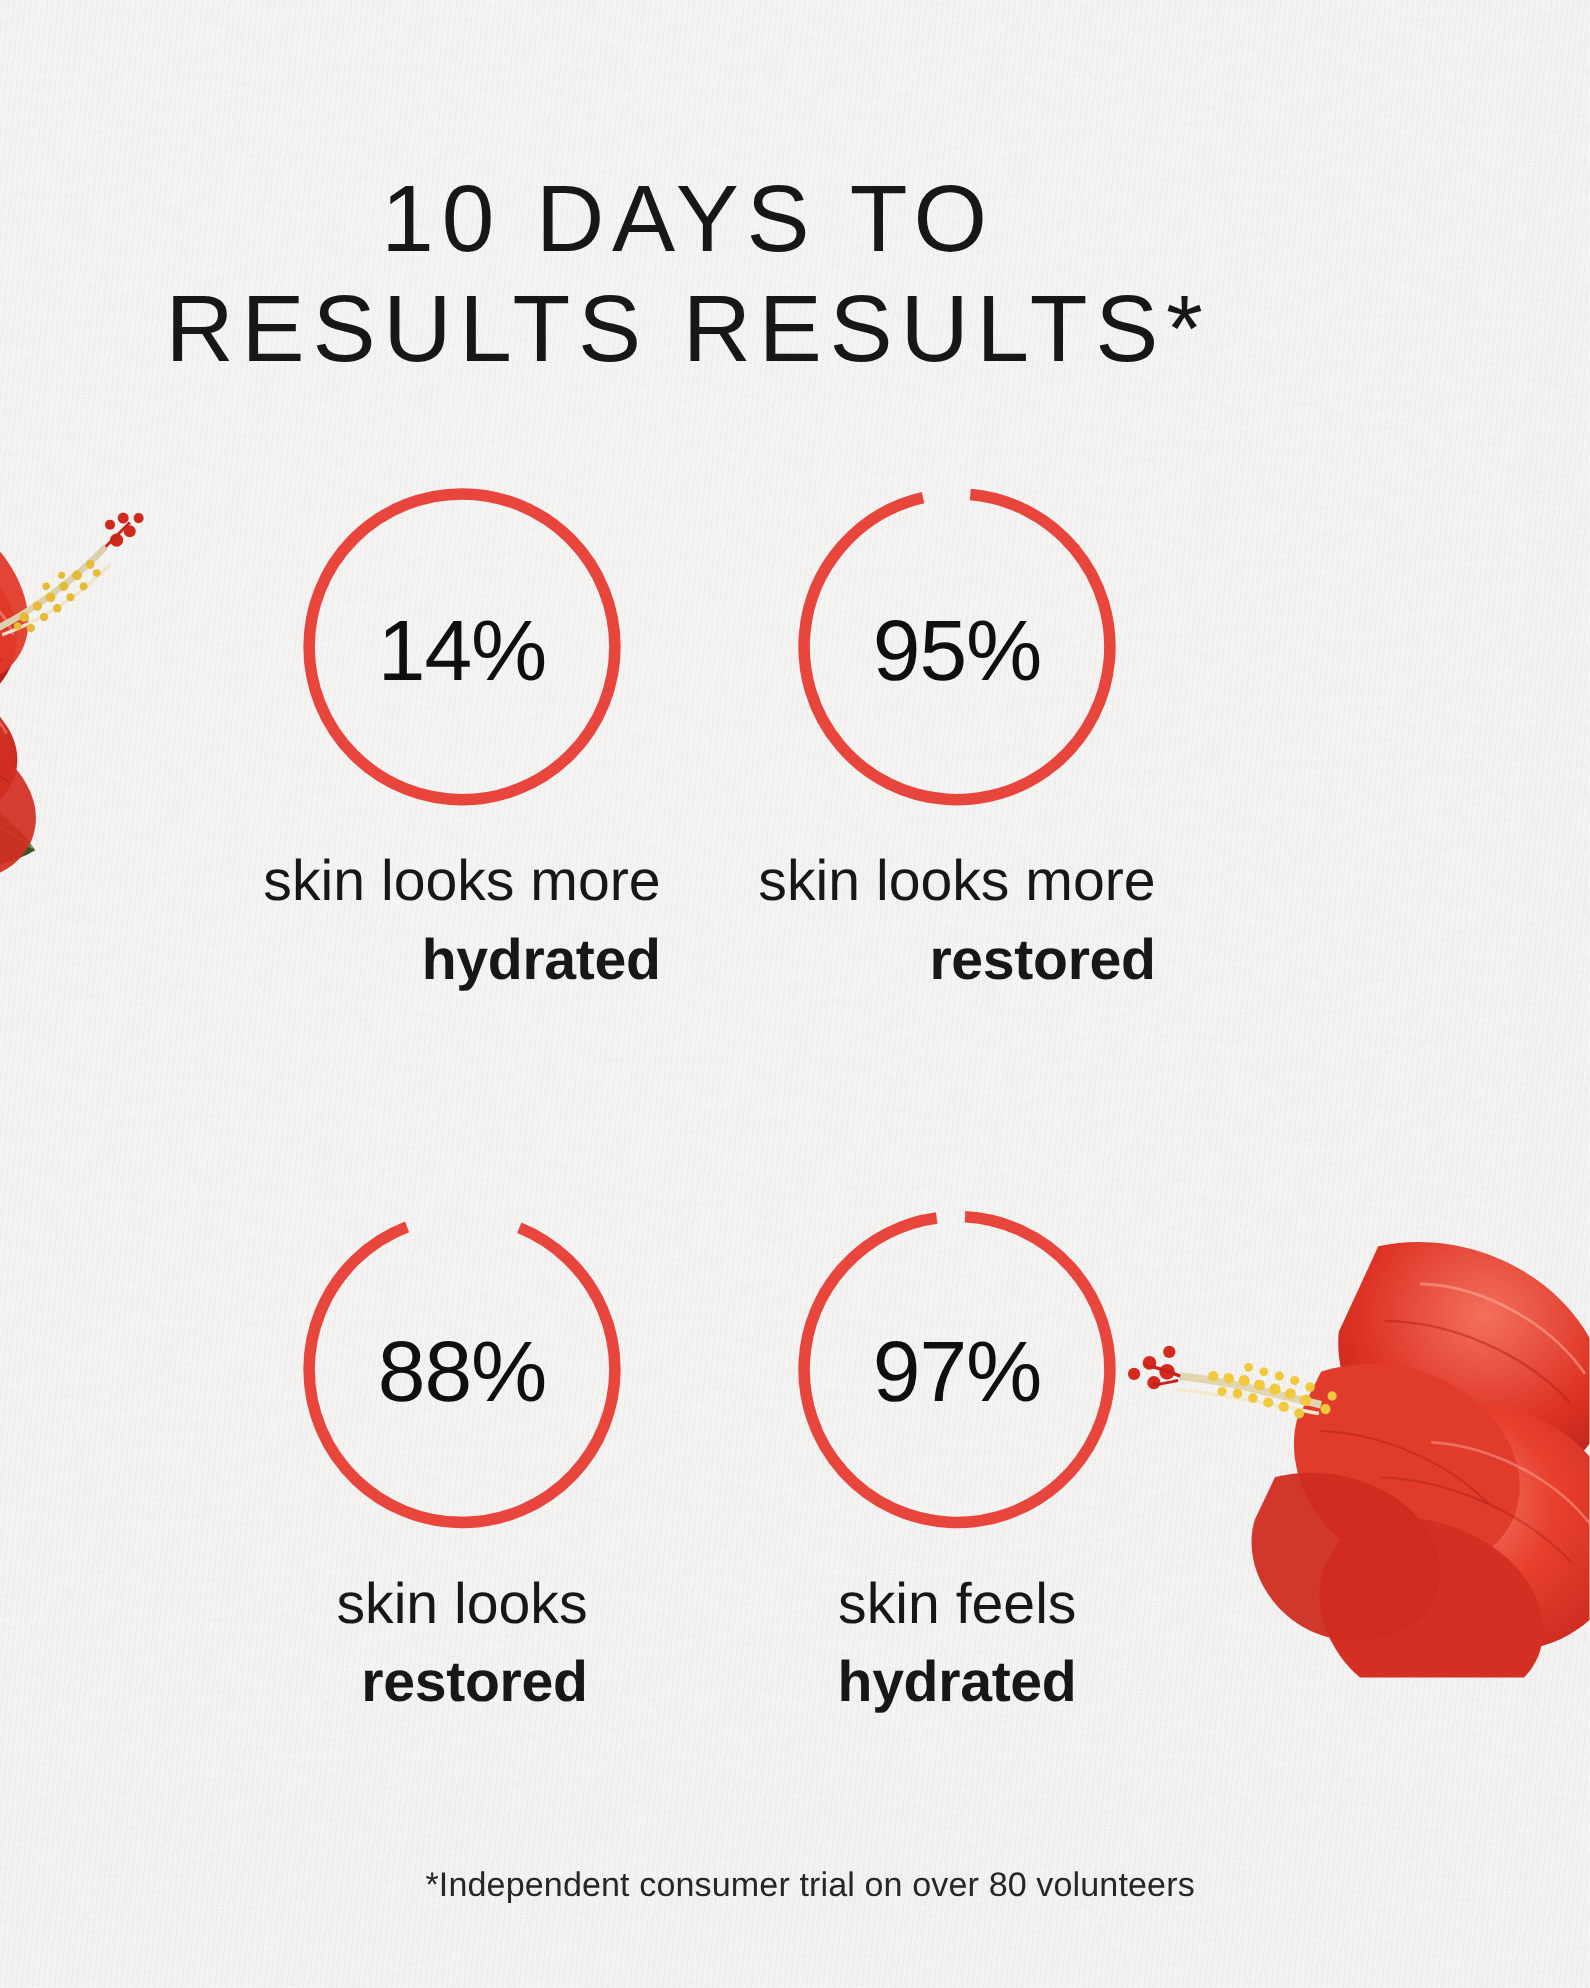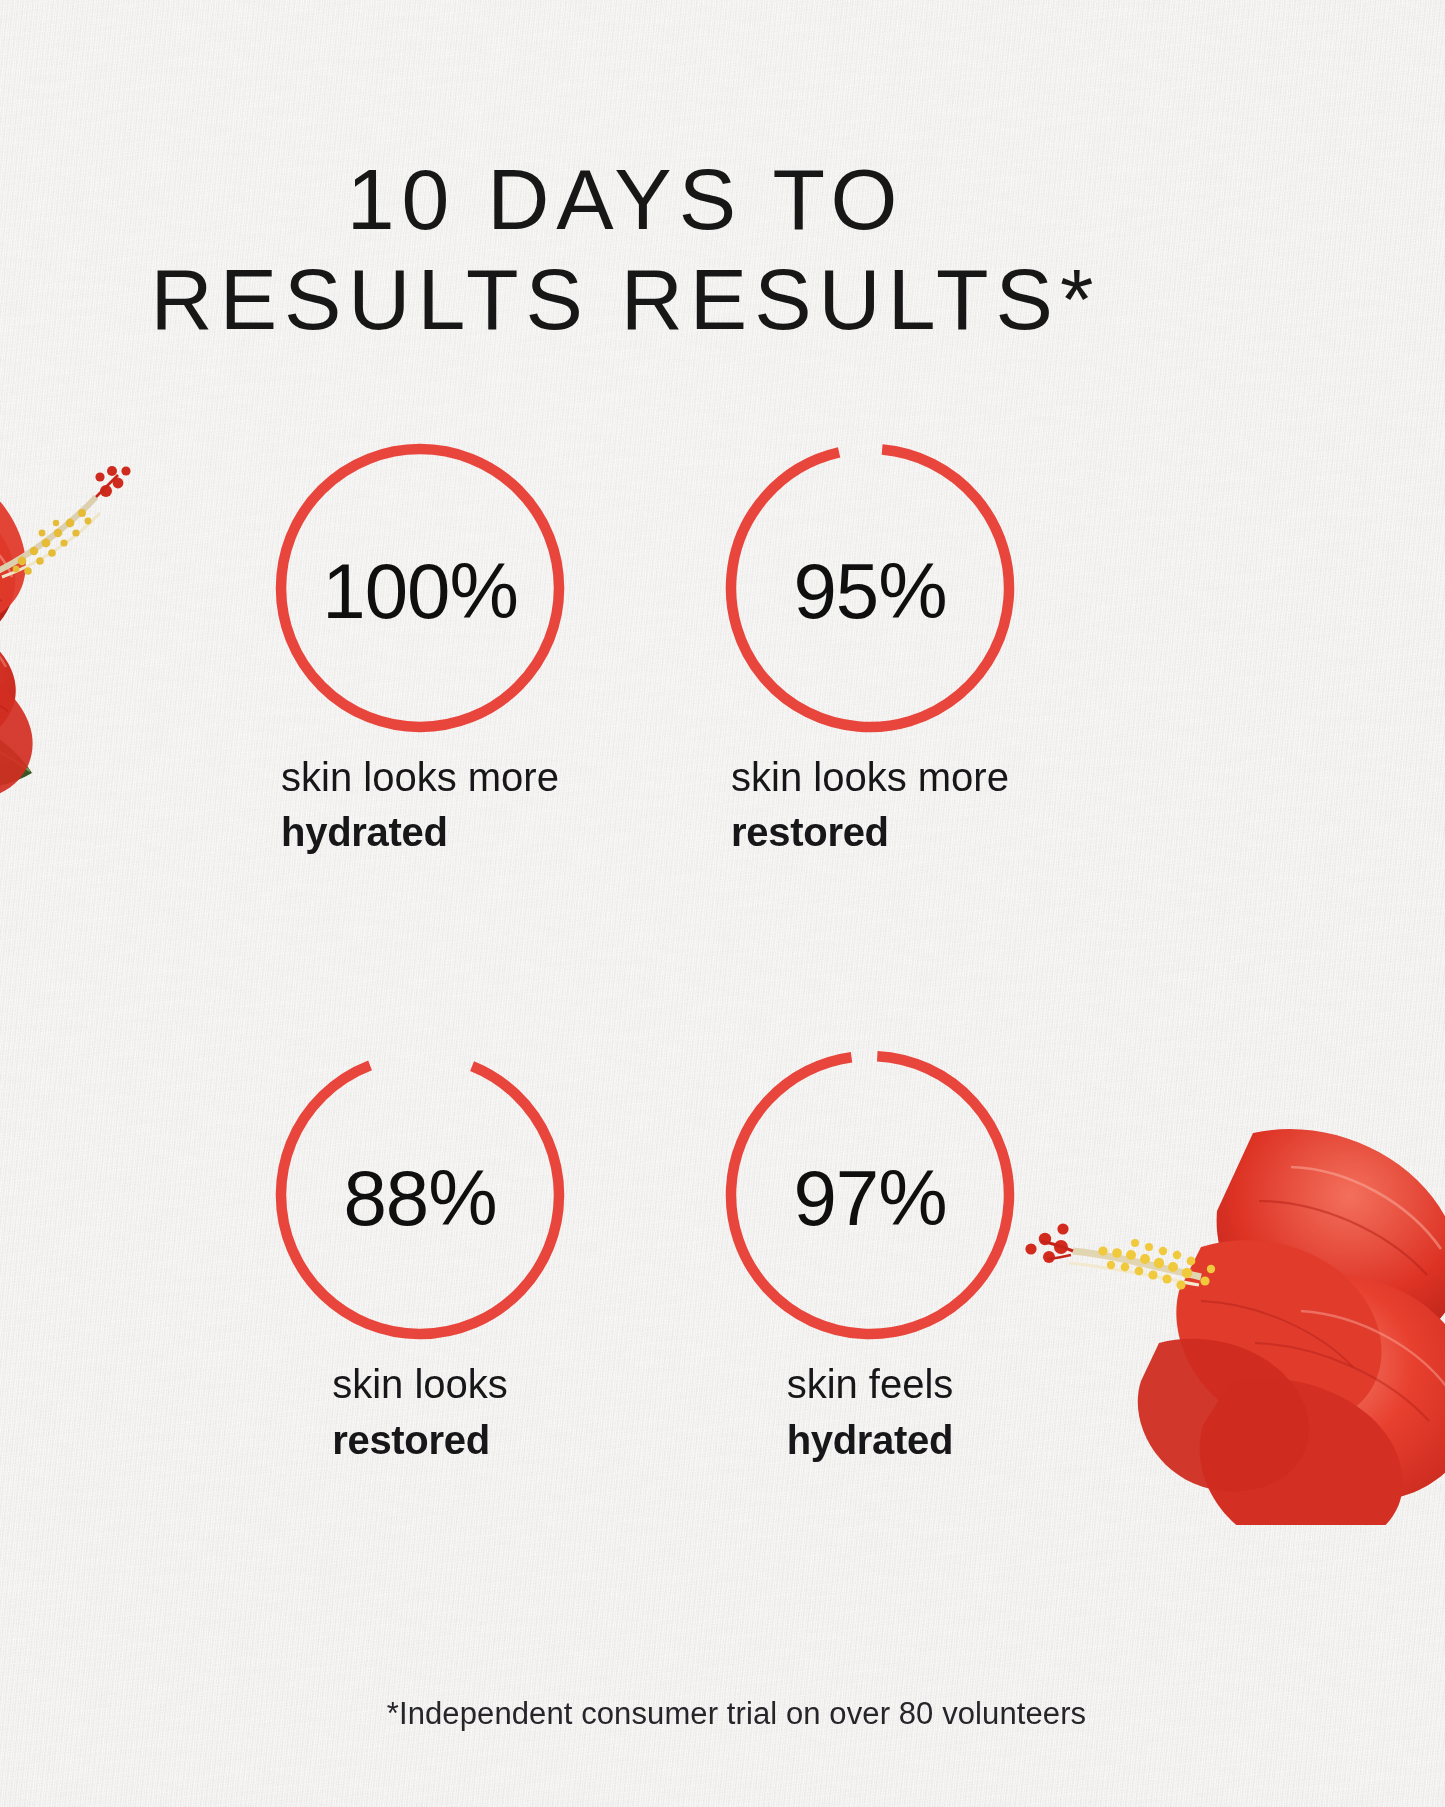--- a/index.html
+++ b/index.html
@@ -107,24 +107,24 @@
     display: flex;
     align-items: center;
     justify-content: center;
     font-size: 78px;
     font-weight: 300;
     color: #0f0f0f;
     letter-spacing: -1px;
     padding-top: 6px;
   }
   .stat-caption {
-    text-align: left;
+    text-align: right;
     color: #17171a;
-    margin-top: 12px;
-    font-size: 40px;
+    margin-top: 28px;
+    font-size: 52px;
     line-height: 1.38;
     font-weight: 300;
   }
   .stat-caption .cap-strong {
     display: block;
     font-weight: 700;
     letter-spacing: -0.3px;
   }
   .row-gap { height: 185px; }
 
@@ -180,21 +180,21 @@
 
   <div id="stats-grid">
 
     <div class="stat-row">
 
       <div class="stat-cell">
         <div class="ring-wrap">
           <svg width="300" height="300" viewBox="0 0 300 300">
             <circle cx="150" cy="150" r="139" fill="none" stroke="#e8453c" stroke-width="10.5" stroke-linecap="butt" transform="rotate(-90 150 150)" stroke-dasharray="873.4 0"></circle>
           </svg>
-          <div class="ring-value">100%</div>
+          <div class="ring-value">14%</div>
         </div>
         <div class="stat-caption">
           <span>skin looks more</span>
           <span class="cap-strong">hydrated</span>
         </div>
       </div>
 
       <div class="stat-cell">
         <div class="ring-wrap">
           <svg width="300" height="300" viewBox="0 0 300 300">

